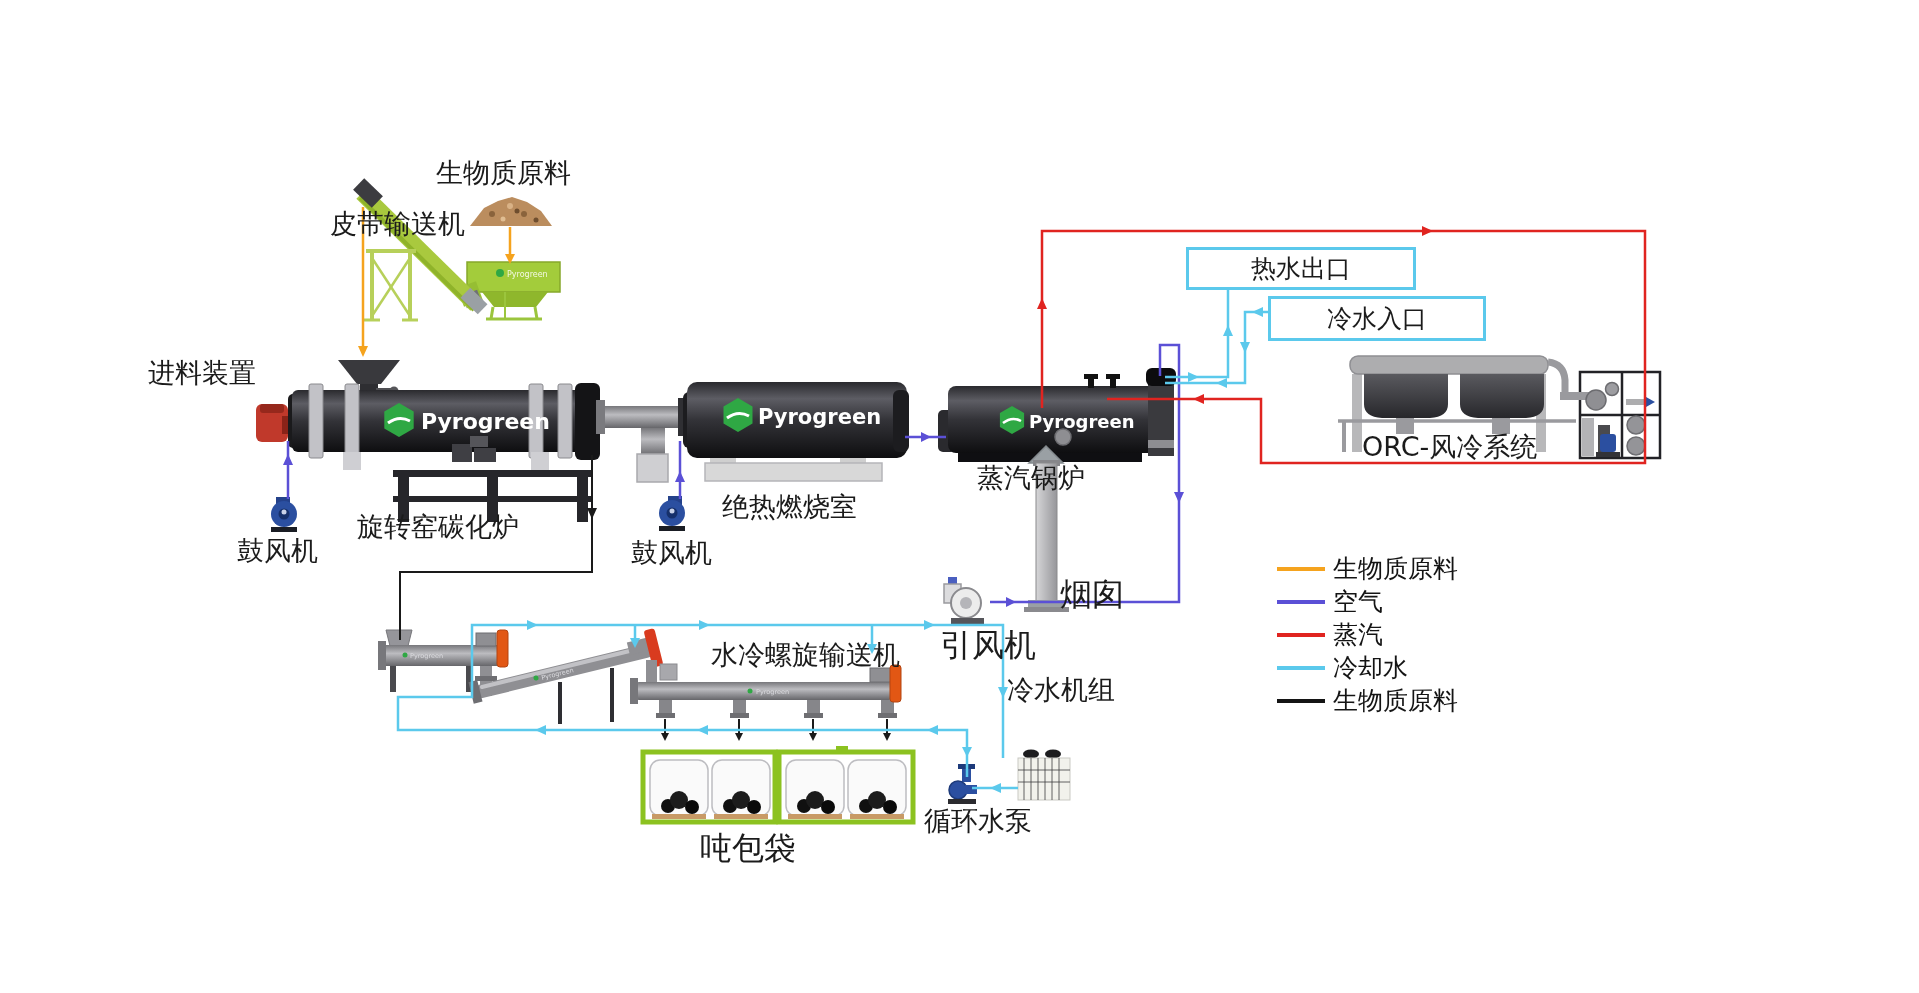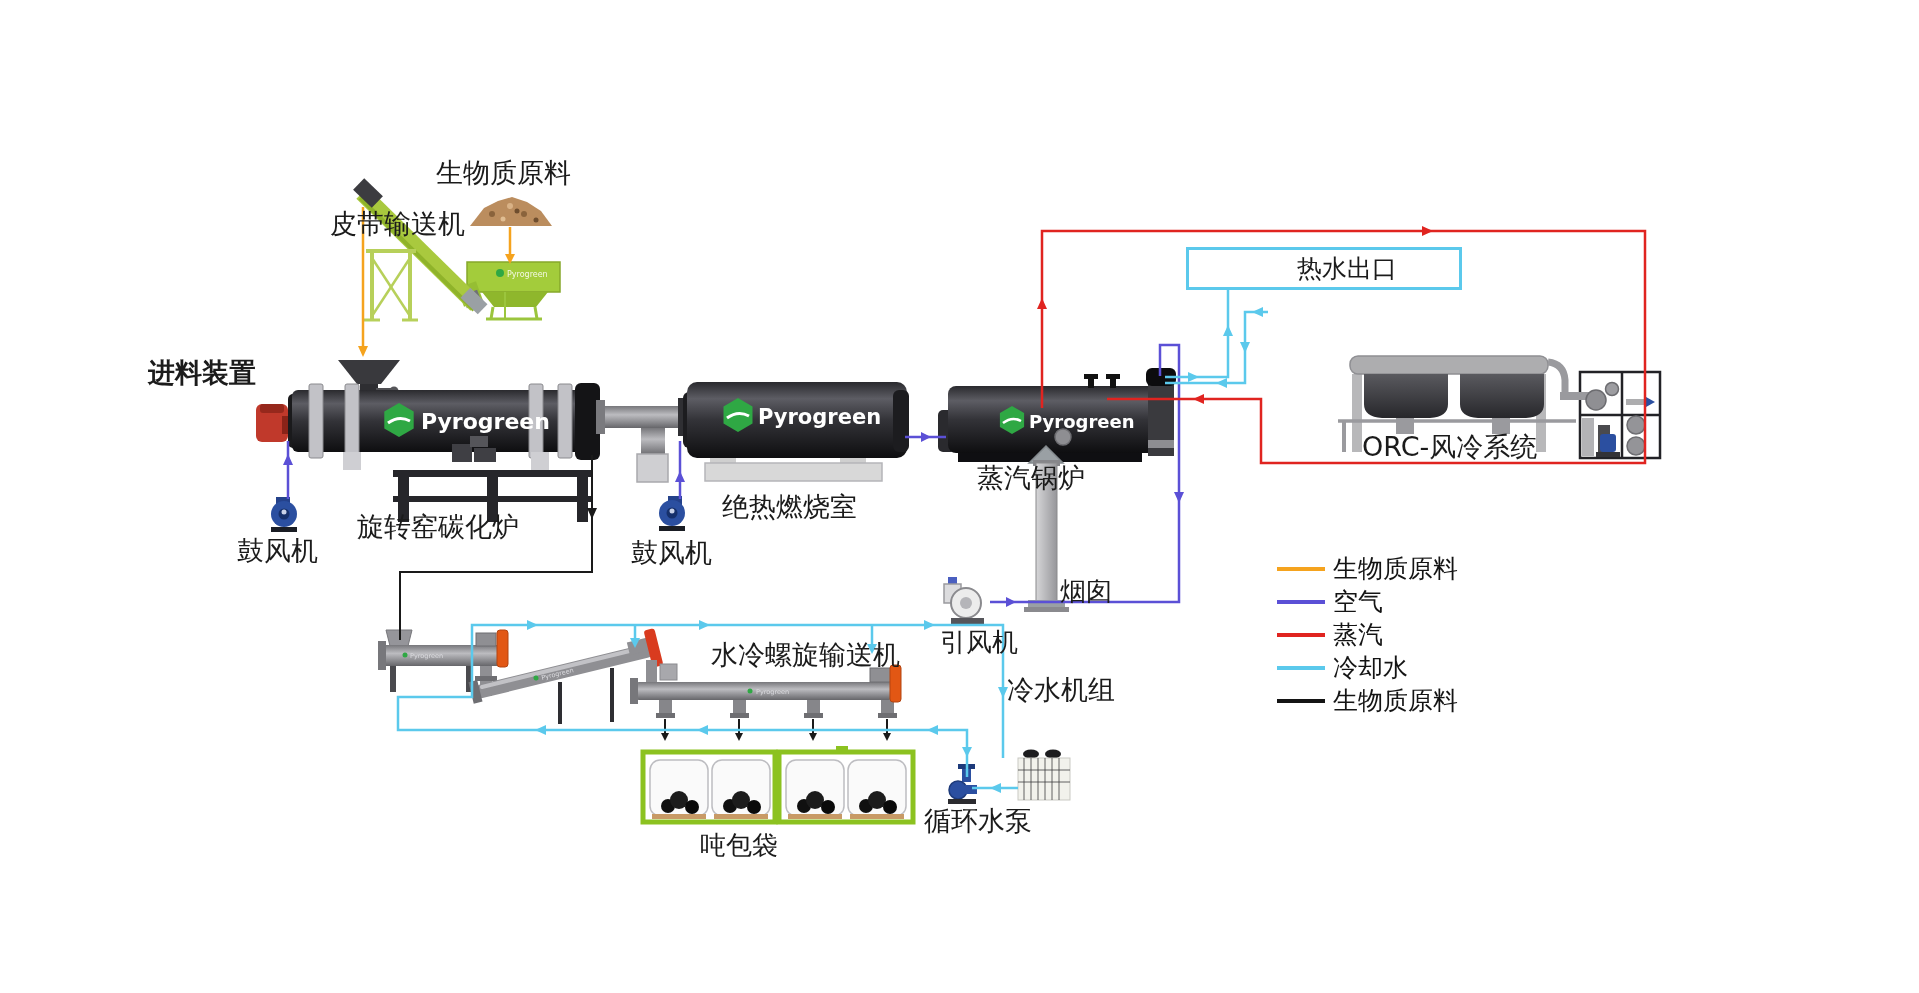--- a/index.html
+++ b/index.html
@@ -1,22 +1,22 @@
 <!DOCTYPE html>
 <html><head>
 <meta charset="utf-8">
 <style>
   html,body{margin:0;padding:0;background:#fff;}
   .canvas{position:relative;width:1919px;height:993px;background:#ffffff;overflow:hidden;
           font-family:"DejaVu Sans","Liberation Sans",sans-serif;}
   svg{position:absolute;left:0;top:0;}
   .lbl{position:absolute;color:#1b1b1b;font-size:27px;white-space:nowrap;line-height:1.1;}
-  .lbl.small{font-size:26px;}
+  .lbl.small{font-size:32px;}
   .wbox{position:absolute;border:3px solid #5BC9EC;background:#ffffff;display:flex;
-        align-items:center;justify-content:center;color:#1b1b1b;font-size:25px;padding-left:46px;}
+        align-items:center;justify-content:center;color:#1b1b1b;font-size:25px;}
   .legend{position:absolute;left:1277px;top:552px;}
   .legend-row{display:flex;align-items:center;height:33px;}
   .legend-swatch{width:48px;height:4px;margin-right:8px;flex:0 0 auto;}
   .legend-label{font-size:25px;color:#141414;white-space:nowrap;}
 </style>
 </head>
 <body>
 
 <div class="canvas">
 
@@ -390,36 +390,39 @@
     <polygon points="546,725 546,735 535,730"></polygon>
     <polygon points="708,725 708,735 697,730"></polygon>
     <polygon points="938,725 938,735 927,730"></polygon>
     <polygon points="962,747 972,747 967,757"></polygon>
     <polygon points="1001,783 1001,793 990,788"></polygon>
   </g>
 </svg>
 
 <div class="lbl" style="left:436px;top:158px;">生物质原料</div>
 <div class="lbl" style="left:330px;top:209px;">皮带输送机</div>
-<div class="lbl" style="left:148px;top:358px;font-weight:bold;">进料装置</div>
+<div class="lbl" style="left:148px;top:358px;">进料装置</div>
 <div class="lbl" style="left:237px;top:536px;">鼓风机</div>
 <div class="lbl" style="left:357px;top:512px;">旋转窑碳化炉</div>
 <div class="lbl" style="left:631px;top:538px;">鼓风机</div>
 <div class="lbl" style="left:722px;top:492px;">绝热燃烧室</div>
 <div class="lbl" style="left:977px;top:463px;">蒸汽锅炉</div>
 <div class="lbl" style="left:1362px;top:432px;">ORC-风冷系统</div>
 <div class="lbl" style="left:668px;top:640px;margin-left:43px;">水冷螺旋输送机</div>
 <div class="lbl" style="left:1007px;top:675px;">冷水机组</div>
 <div class="lbl" style="left:924px;top:806px;">循环水泵</div>
 <div class="lbl small" style="left:700px;top:831px;">吨包袋</div>
 <div class="lbl small" style="left:924px;top:628px;margin-left:16px;">引风机</div>
 <div class="lbl small" style="left:1060px;top:577px;">烟囱</div>
 
 <div class="wbox" style="left:1186px;top:247px;width:224px;height:37px;">
   <span>热水出口</span>
+</div>
+<div class="wbox" style="left:1268px;top:296px;width:212px;height:39px;">
+  <span>冷水入口</span>
 </div>
 
 <div class="legend">
   <div class="legend-row">
     <span class="legend-swatch" style="background-color: rgb(245, 163, 30);"></span>
     <span class="legend-label">生物质原料</span>
   </div>
   <div class="legend-row">
     <span class="legend-swatch" style="background-color: rgb(91, 80, 214);"></span>
     <span class="legend-label">空气</span>

